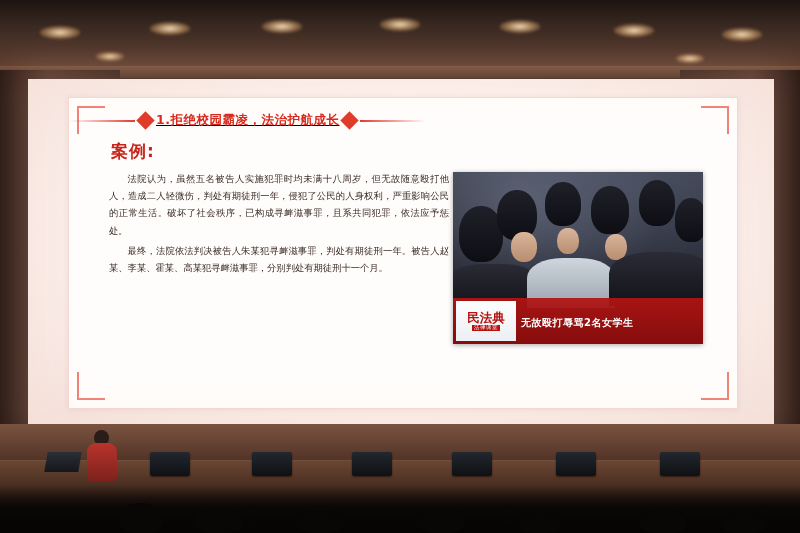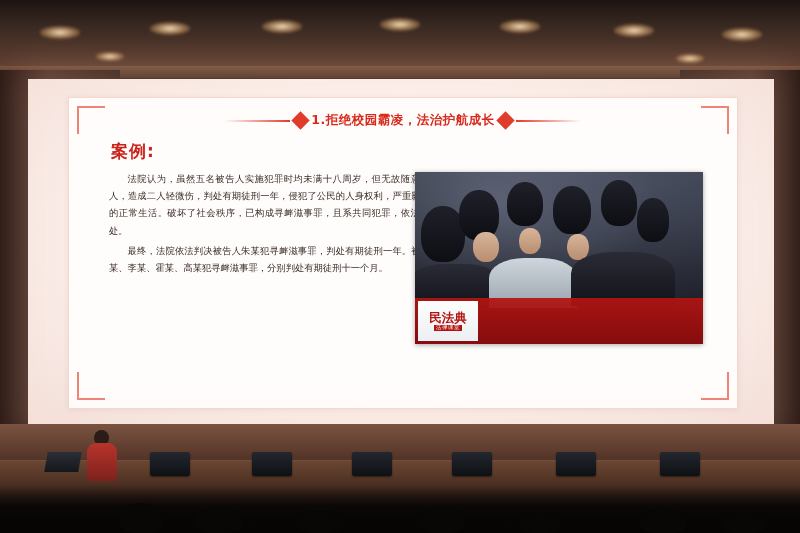--- a/index.html
+++ b/index.html
@@ -88,22 +88,22 @@
   .corner.tl { left: 8px; top: 8px; border-right: none; border-bottom: none; }
   .corner.tr { right: 8px; top: 8px; border-left: none; border-bottom: none; }
   .corner.bl { left: 8px; bottom: 8px; border-right: none; border-top: none; }
   .corner.br { right: 8px; bottom: 8px; border-left: none; border-top: none; }
 
   .slide-title-row {
     position: absolute;
     left: 0; right: 0; top: 14px;
     display: flex;
     align-items: center;
-    justify-content: center;
     gap: 4px;
+    text-decoration: underline;
   }
   .diamond {
     width: 13px; height: 13px;
     background: #e03a2a;
     transform: rotate(45deg);
     flex: none;
   }
   .rule {
     height: 2px;
     width: 66px;
@@ -136,21 +136,21 @@
     color: #3a2a24;
     text-align: justify;
   }
   .body-text p { margin: 0 0 3px 0; text-indent: 2em; }
 
   
   .news {
     position: absolute;
     right: 34px;
     top: 74px;
-    width: 288px;
+    width: 250px;
     height: 172px;
     background: #14161c;
     overflow: hidden;
     box-shadow: 0 1px 5px rgba(0,0,0,0.35);
   }
   .news-bg {
     position: absolute; inset: 0;
     background:
       radial-gradient(ellipse at 28% 18%, rgba(120,128,150,0.55) 0%, rgba(30,32,42,0) 55%),
       radial-gradient(ellipse at 78% 10%, rgba(90,98,120,0.45) 0%, rgba(25,27,36,0) 60%),
@@ -339,20 +339,21 @@
           <div class="shoulder" style="left:-6px; top:92px; width:92px; height:44px;"></div>
           <div class="shoulder" style="left:74px; top:86px; width:88px; height:50px; background:linear-gradient(180deg,#cfd6dd 0%, #9aa3ad 100%);"></div>
           <div class="shoulder" style="left:156px; top:80px; width:104px; height:54px;"></div>
 
           <div class="news-banner">
             <div class="news-logo">
               <span>民法典</span>
               <span class="sub">法律课堂</span>
             </div>
             <div class="news-lines">
+              <div class="l2">无故殴打辱骂2名女学生</div>
             </div>
           </div>
         </div>
 
       </div>
     </div>
   </div>
   <div class="glow"></div>
 
   <div class="stage">

